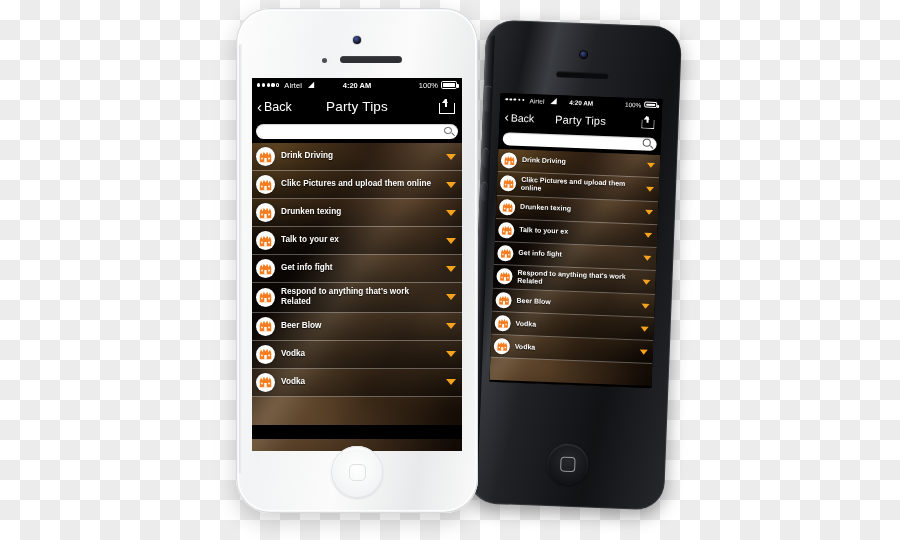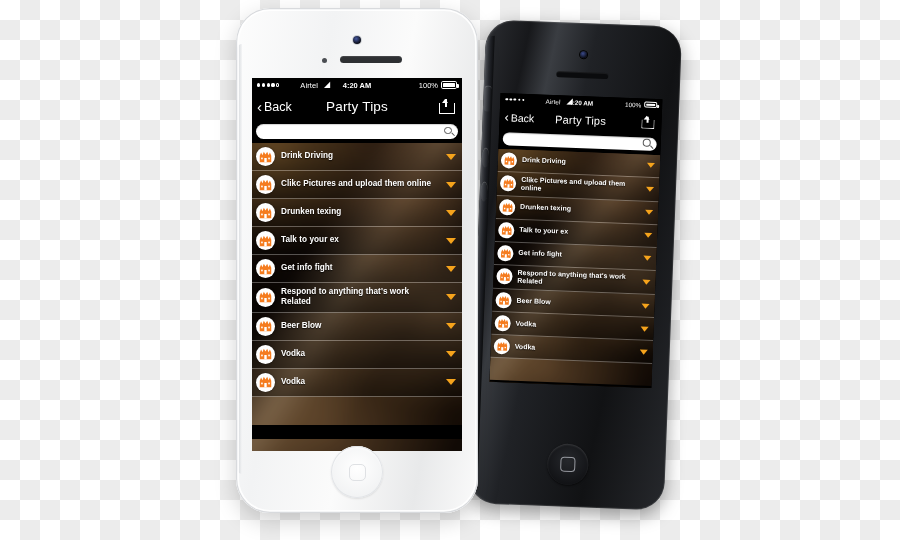--- a/index.html
+++ b/index.html
@@ -140,21 +140,21 @@
   
   .app { position:absolute; inset:0; display:flex; flex-direction:column; background:#000; }
 
   .statusbar {
     flex:0 0 auto; height:14px; background:#000; color:#fff;
     display:flex; align-items:center; padding:0 5px; position:relative;
   }
   .sb-dots { display:flex; gap:1.6px; align-items:center; }
   .sb-dots span { width:3.2px; height:3.2px; border-radius:50%; background:#fff; display:block; }
   .sb-dots span.hollow { background:transparent; box-shadow: inset 0 0 0 1px #fff; }
-  .sb-carrier { font-size:7.5px; margin-left:21px; letter-spacing:.1px; }
+  .sb-carrier { font-size:7.5px; margin-left:5px; letter-spacing:.1px; }
   .sb-wifi { margin-left:6px; font-size:8px; line-height:1; }
   .sb-time { position:absolute; left:50%; transform:translateX(-50%); font-size:7.5px; font-weight:bold; }
   .sb-right { margin-left:auto; display:flex; align-items:center; gap:3px; }
   .sb-batt-pct { font-size:7.5px; }
   .sb-batt {
     width:16px; height:7.5px; border:1px solid #fff; border-radius:1.8px; position:relative; padding:1px;
   }
   .sb-batt i { display:block; height:100%; width:100%; background:#fff; border-radius:.5px; }
   .sb-batt::after { content:""; position:absolute; right:-2.6px; top:2px; width:1.6px; height:3.5px; background:#fff; border-radius:0 1px 1px 0; }
 

